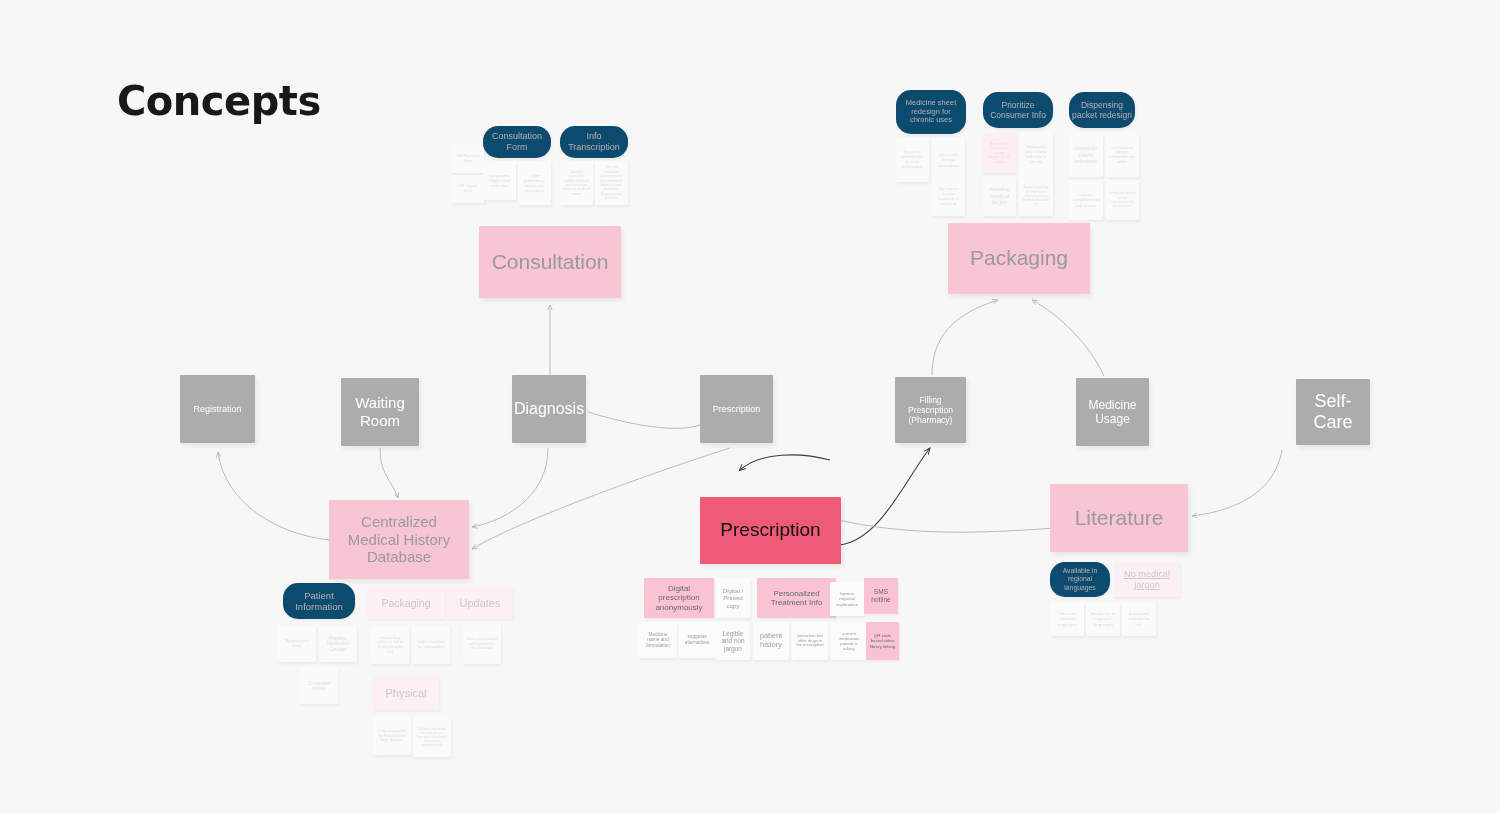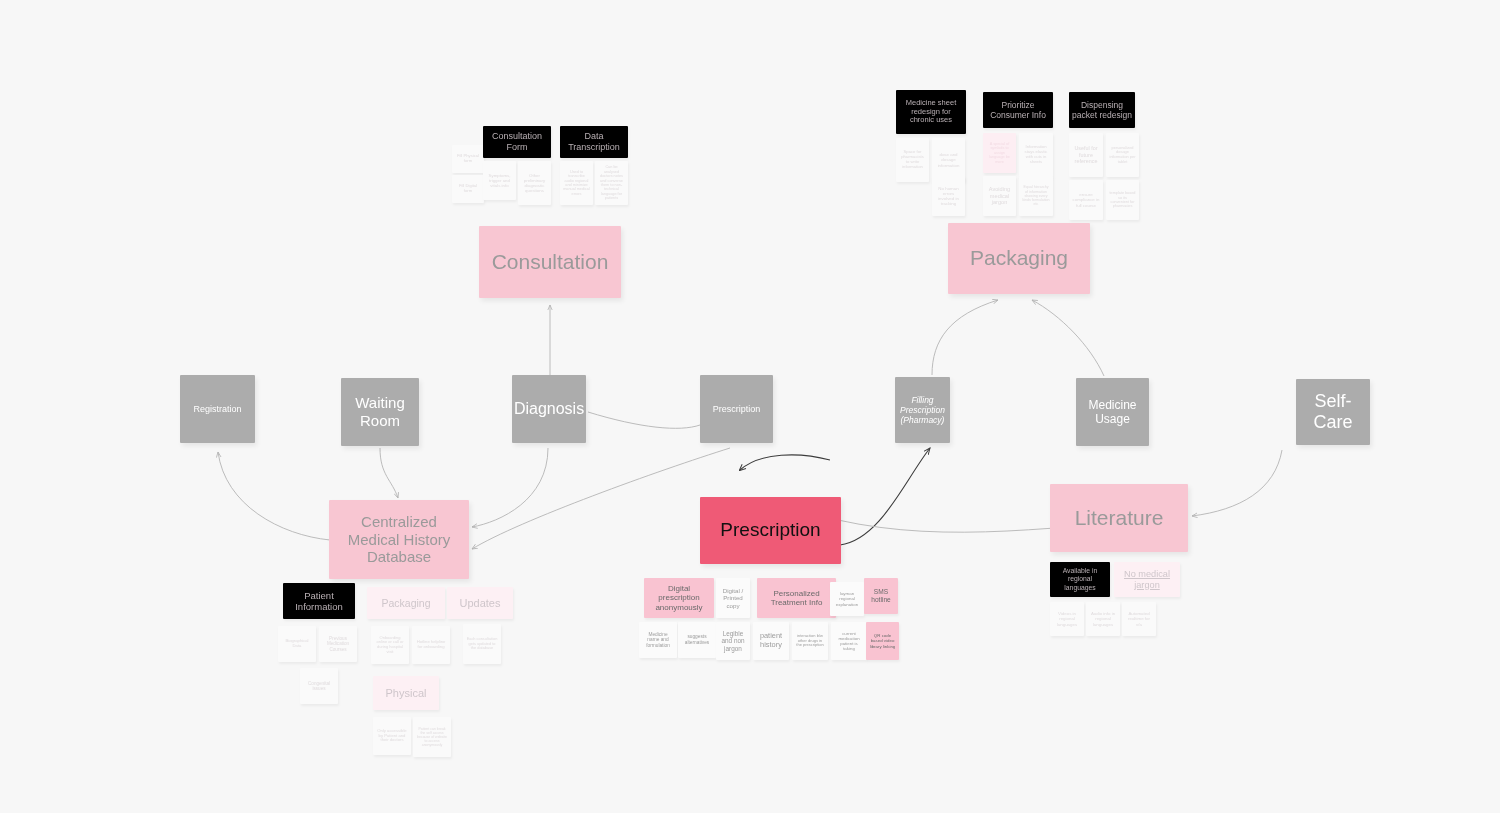--- a/index.html
+++ b/index.html
@@ -54,22 +54,23 @@
   }
   .hub-hot {
     background: #ef5a76;
     color: #111111;
   }
   .note-strong {
     background: #f9c3d1;
     color: #6a6a6a;
   }
   .note-mid {
-    background: #000000;
+    background: #0c4a6e;
     color: #b9b0b4;
+    border-radius: 15px;
   }
   .note-lite {
     background: #fdf0f4;
     color: #cfc6cb;
   }
   .note-white {
     background: #fbfbfb;
     color: #9c9c9c;
   }
   .note-ghost {
@@ -110,42 +111,43 @@
         <path d="M 588 412 C 640 428 680 432 700 425" fill="none" stroke="#b4b4b4" stroke-width="0.9"></path>
         <path d="M 932 375 C 932 340 950 315 998 300" fill="none" stroke="#b4b4b4" stroke-width="0.9" marker-end="url(#ah-light)"></path>
         <path d="M 1104 376 C 1090 345 1060 315 1032 300" fill="none" stroke="#b4b4b4" stroke-width="0.9" marker-end="url(#ah-light)"></path>
         <path d="M 740 470 C 760 452 800 452 830 460" fill="none" stroke="#3c3c3c" stroke-width="1.1" marker-start="url(#ah-dark-start)"></path>
         <path d="M 840 545 C 880 540 905 480 930 448" fill="none" stroke="#3c3c3c" stroke-width="1.1" marker-end="url(#ah-dark)"></path>
         <path d="M 1282 450 C 1275 490 1240 510 1192 516" fill="none" stroke="#b4b4b4" stroke-width="0.9" marker-end="url(#ah-light)"></path>
         <path d="M 838 520 C 950 545 1060 525 1188 518" fill="none" stroke="#b4b4b4" stroke-width="0.9" marker-end="url(#ah-light)"></path>
       </g>
   </svg>
 
+  <div class="page-title">Concepts</div>
 
   <div id="stage-layer">
       <div class="card gray" style="left: 180px; top: 375px; width: 75px; height: 68px; font-size: 9px;">Registration</div>
       <div class="card gray" style="left: 341px; top: 378px; width: 78px; height: 68px; font-size: 15px;">Waiting
 Room</div>
       <div class="card gray" style="left: 512px; top: 375px; width: 74px; height: 68px; font-size: 16px;">Diagnosis</div>
       <div class="card gray" style="left: 700px; top: 375px; width: 73px; height: 68px; font-size: 9px;">Prescription</div>
-      <div class="card gray" style="left: 895px; top: 377px; width: 55px; height: 66px; font-size: 8.5px; font-style: italic;">Filling
+      <div class="card gray" style="left: 895px; top: 377px; width: 71px; height: 66px; font-size: 8.5px;">Filling
 Prescription
 (Pharmacy)</div>
       <div class="card gray" style="left: 1076px; top: 378px; width: 73px; height: 68px; font-size: 12px;">Medicine
 Usage</div>
       <div class="card gray" style="left: 1248px; top: 379px; width: 74px; height: 66px; font-size: 18px; margin-left: 48px;">Self-
 Care</div>
     </div>
   <div id="note-layer">
       <div class="card note-ghost" style="left: 452px; top: 145px; width: 32px; height: 28px; font-size: 4.2px; box-shadow: rgba(0, 0, 0, 0.05) 1px 2px 3px; white-space: normal;">Fill Physical form</div>
       <div class="card note-ghost" style="left: 452px; top: 175px; width: 32px; height: 28px; font-size: 4.2px; box-shadow: rgba(0, 0, 0, 0.05) 1px 2px 3px; white-space: normal;">Fill Digital form</div>
       <div class="card note-mid" style="left: 483px; top: 126px; width: 68px; height: 32px; font-size: 9px; box-shadow: rgba(0, 0, 0, 0.05) 1px 2px 3px; white-space: normal;">Consultation Form</div>
       <div class="card note-ghost" style="left: 483px; top: 161px; width: 33px; height: 39px; font-size: 4.4px; box-shadow: rgba(0, 0, 0, 0.05) 1px 2px 3px; white-space: normal;">Symptoms, trigger and vitals info</div>
       <div class="card note-ghost" style="left: 518px; top: 161px; width: 33px; height: 44px; font-size: 4.4px; box-shadow: rgba(0, 0, 0, 0.05) 1px 2px 3px; white-space: normal;">Other preliminary diagnostic questions</div>
-      <div class="card note-mid" style="left: 560px; top: 126px; width: 68px; height: 32px; font-size: 9px; box-shadow: rgba(0, 0, 0, 0.05) 1px 2px 3px; white-space: normal;">Data Transcription</div>
+      <div class="card note-mid" style="left: 560px; top: 126px; width: 68px; height: 32px; font-size: 9px; box-shadow: rgba(0, 0, 0, 0.05) 1px 2px 3px; white-space: normal;">Info Transcription</div>
       <div class="card note-ghost" style="left: 560px; top: 161px; width: 33px; height: 44px; font-size: 3.8px; box-shadow: rgba(0, 0, 0, 0.05) 1px 2px 3px; white-space: normal;">Used to transcribe audio regional and minimize manual medical errors</div>
       <div class="card note-ghost" style="left: 595px; top: 161px; width: 33px; height: 44px; font-size: 3.8px; box-shadow: rgba(0, 0, 0, 0.05) 1px 2px 3px; white-space: normal;">Can be analysed doctors notes and converse them to non-technical language for patients</div>
       <div class="card note-mid" style="left: 896px; top: 90px; width: 70px; height: 44px; font-size: 7.5px; box-shadow: rgba(0, 0, 0, 0.05) 1px 2px 3px; white-space: normal;">Medicine sheet redesign for chronic uses</div>
       <div class="card note-ghost" style="left: 896px; top: 138px; width: 33px; height: 44px; font-size: 4.2px; box-shadow: rgba(0, 0, 0, 0.05) 1px 2px 3px; white-space: normal;">Space for pharmacists to write information</div>
       <div class="card note-ghost" style="left: 932px; top: 138px; width: 33px; height: 44px; font-size: 4.4px; box-shadow: rgba(0, 0, 0, 0.05) 1px 2px 3px; white-space: normal;">dose and dosage information</div>
       <div class="card note-ghost" style="left: 932px; top: 176px; width: 33px; height: 40px; font-size: 4.4px; box-shadow: rgba(0, 0, 0, 0.05) 1px 2px 3px; white-space: normal;">No human errors involved in tracking</div>
       <div class="card note-mid" style="left: 983px; top: 92px; width: 70px; height: 36px; font-size: 8.5px; box-shadow: rgba(0, 0, 0, 0.05) 1px 2px 3px; white-space: normal;">Prioritize Consumer Info</div>
       <div class="card note-ghost-pink" style="left: 983px; top: 133px; width: 33px; height: 40px; font-size: 3.8px; box-shadow: rgba(0, 0, 0, 0.05) 1px 2px 3px; white-space: normal;">A special of symbols to assign language be more</div>
       <div class="card note-ghost" style="left: 1019px; top: 133px; width: 34px; height: 44px; font-size: 4.2px; box-shadow: rgba(0, 0, 0, 0.05) 1px 2px 3px; white-space: normal;">Information stays elastic with cuts in sheets</div>
       <div class="card note-ghost" style="left: 983px; top: 176px; width: 33px; height: 40px; font-size: 5.6px; box-shadow: rgba(0, 0, 0, 0.05) 1px 2px 3px; white-space: normal;">Avoiding medical jargon</div>

